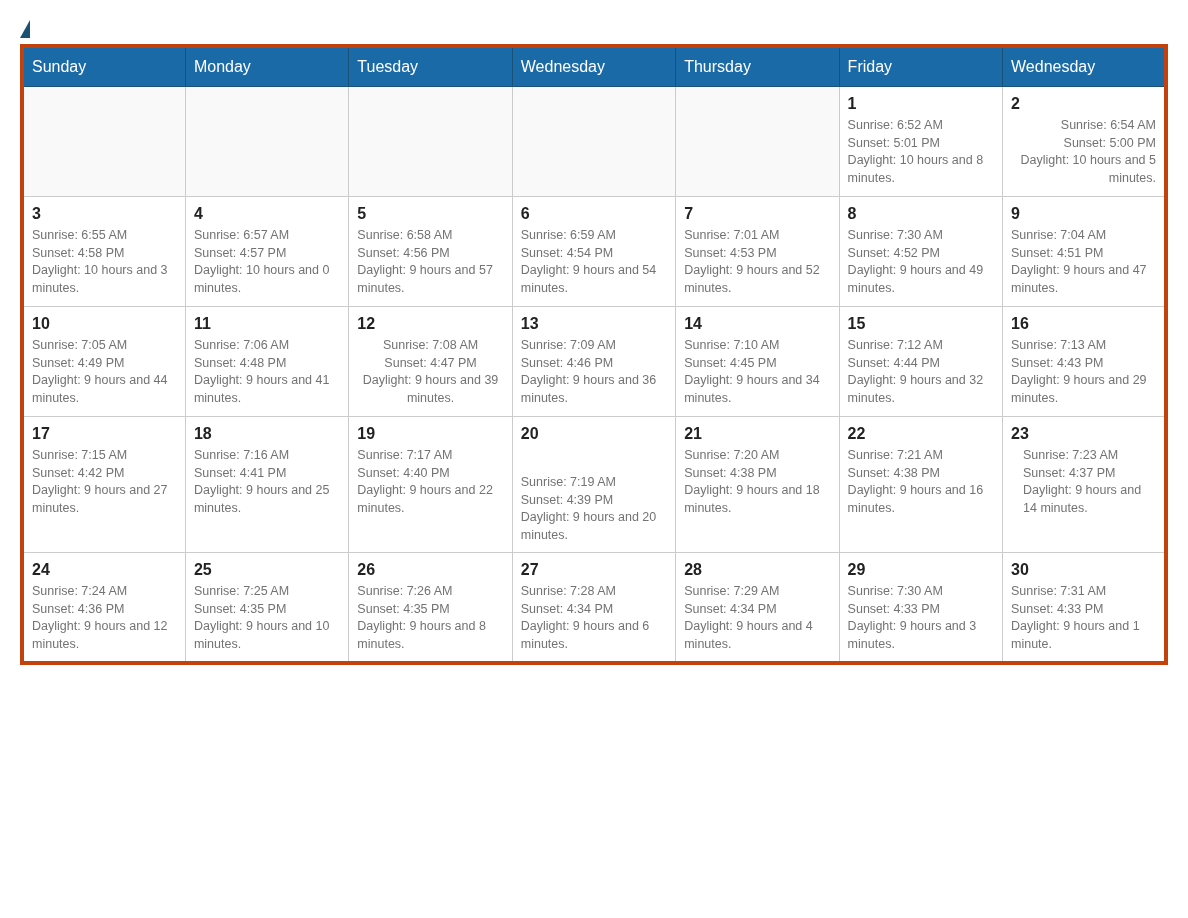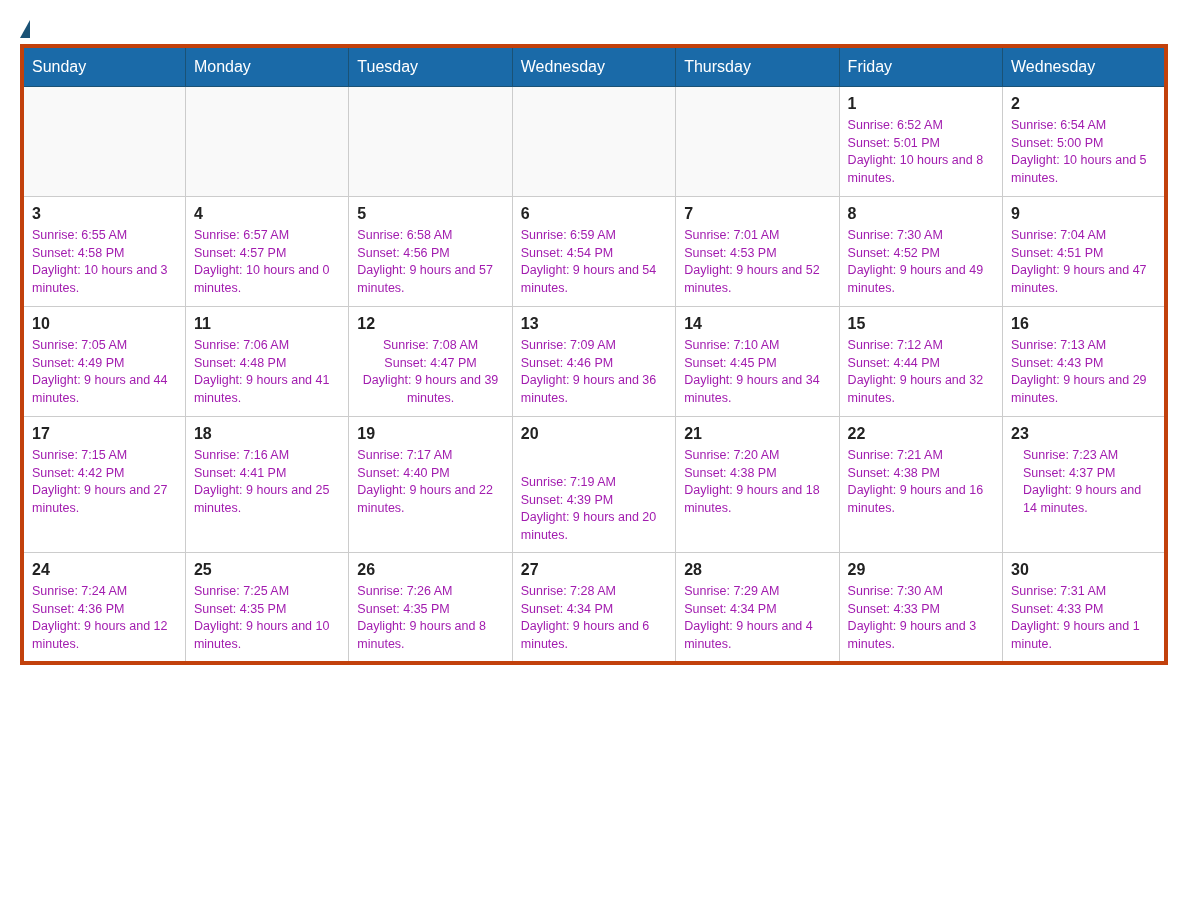--- a/index.html
+++ b/index.html
@@ -76,21 +76,21 @@
       color: #333;
     }
     .day-number {
       font-size: 16px;
       font-weight: bold;
       color: #222;
       margin-bottom: 4px;
     }
     .day-info {
       font-size: 12.5px;
-      color: #a21caf;
+      color: #737373;
       line-height: 1.4;
     }
     .empty-cell {
       background: #f9f9f9;
     }
     tr.week-row td {
       height: 110px;
     }
   </style>
 </head>
@@ -132,21 +132,21 @@
         <td class="empty-cell"></td>
         <td class="empty-cell"></td>
         <td>
           <div class="day-number">1</div>
           <div class="day-info" style="white-space: pre-line;">Sunrise: 6:52 AM
 Sunset: 5:01 PM
 Daylight: 10 hours and 8 minutes.</div>
         </td>
         <td>
           <div class="day-number">2</div>
-          <div class="day-info" style="white-space: pre-line;">Sunrise: 6:54 AM
+          <div class="day-info" style="white-space: pre-line; text-align: right;">Sunrise: 6:54 AM
 Sunset: 5:00 PM
 Daylight: 10 hours and 5 minutes.</div>
         </td>
       </tr>
       <tr class="week-row">
         <td>
           <div class="day-number">3</div>
           <div class="day-info" style="white-space: pre-line;">Sunrise: 6:55 AM
 Sunset: 4:58 PM
 Daylight: 10 hours and 3 minutes.</div>

